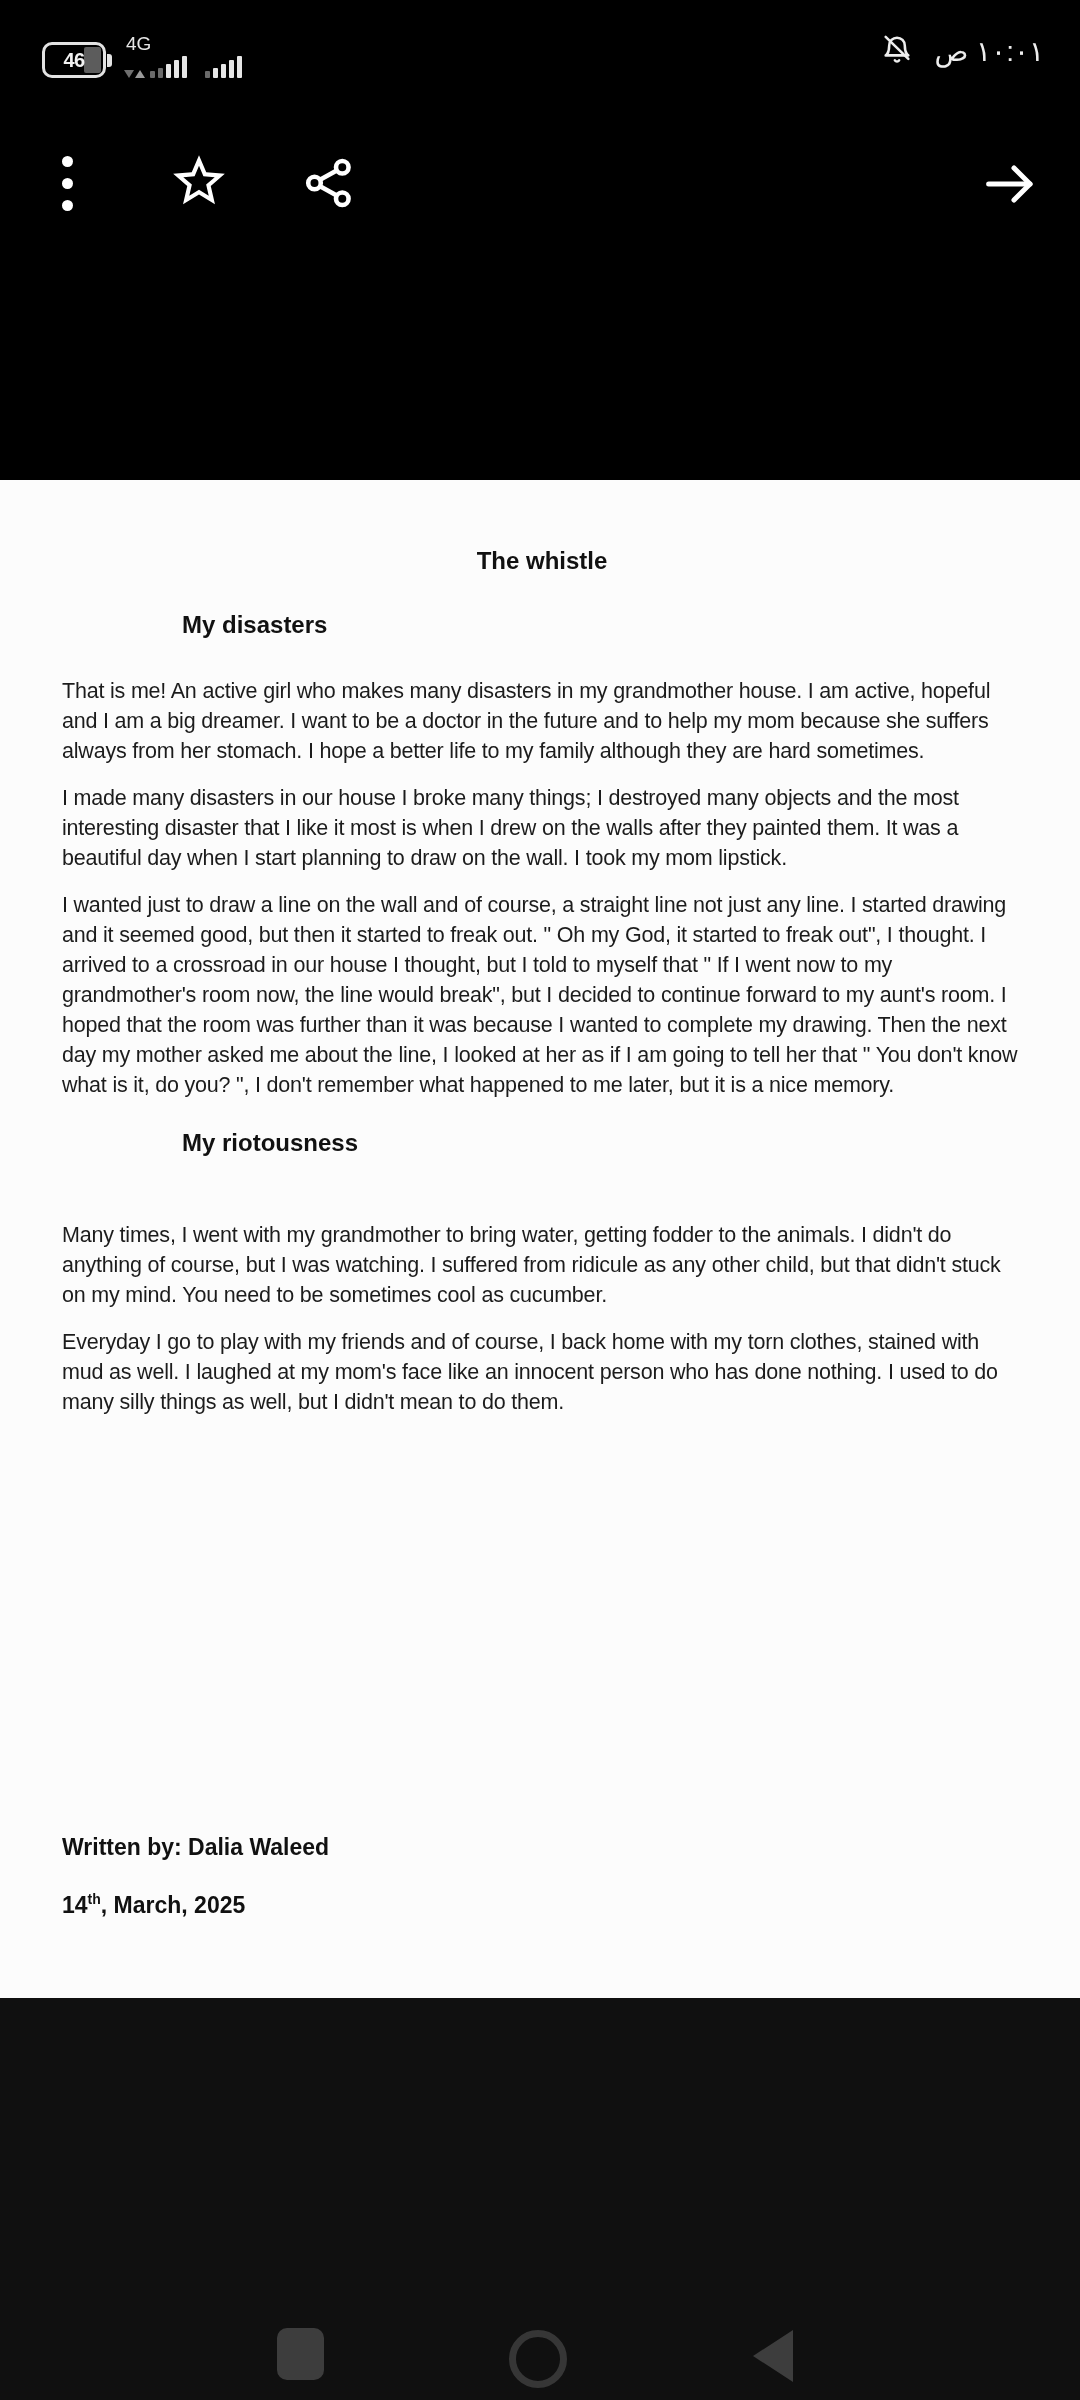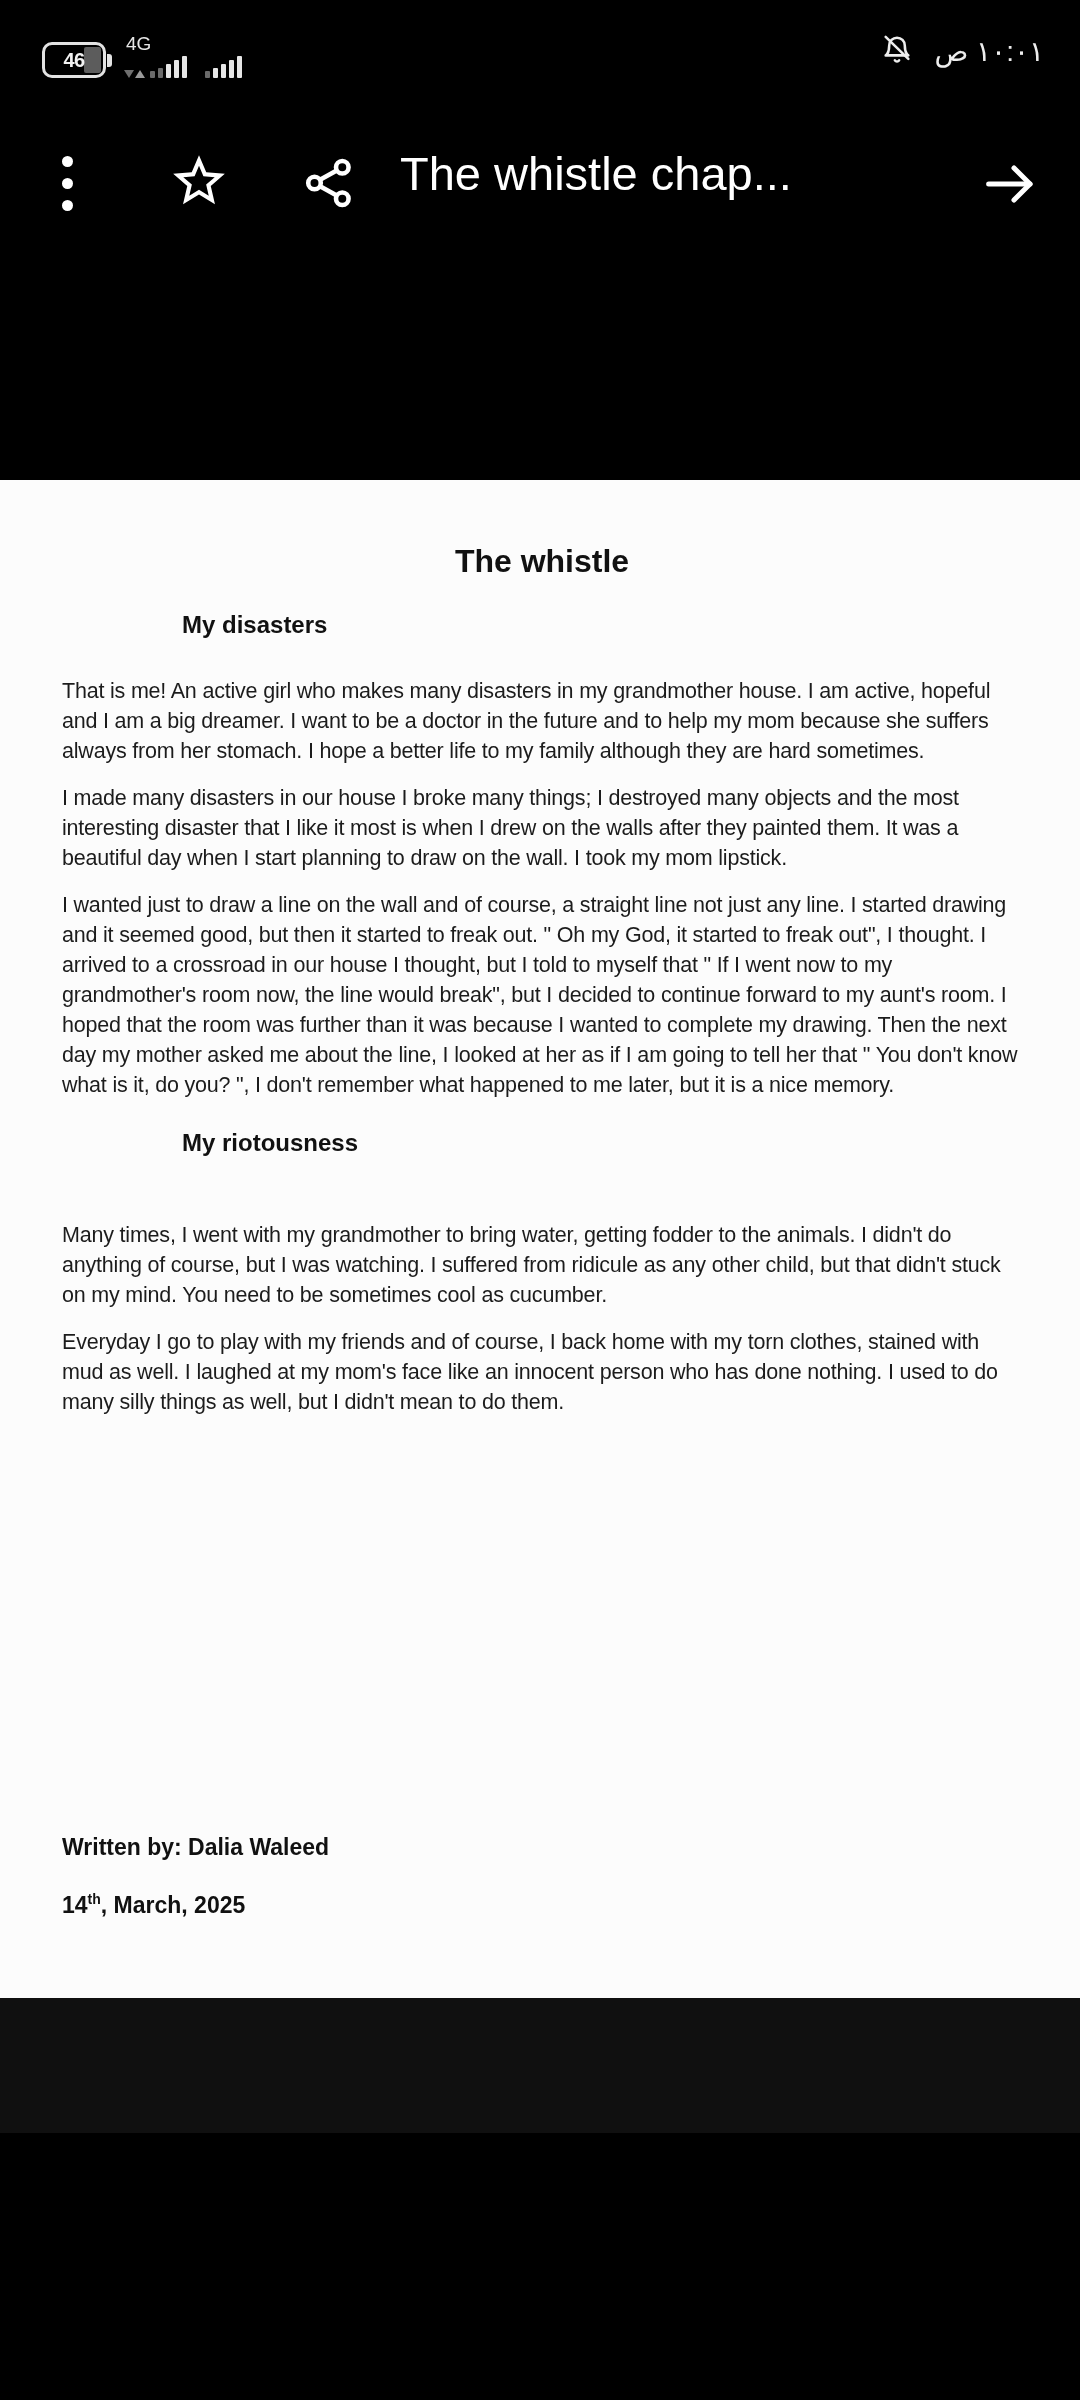--- a/index.html
+++ b/index.html
@@ -1,17 +1,17 @@
 <!DOCTYPE html>
 <html><head>
 <meta charset="utf-8">
 <style>
   html, body { margin:0; padding:0; background:#000; }
   .screen {
-    position:relative; width:1080px; height:2133px; background:#000;
+    position:relative; width:1080px; height:2400px; background:#000;
     overflow:hidden; font-family:"Liberation Sans", sans-serif;
   }
 
   
   .sb-left { position:absolute; left:42px; top:34px; display:flex; align-items:flex-end; gap:18px; }
   .battery { position:relative; width:58px; height:30px; border:3px solid #e3e3e3; border-radius:10px;
              display:flex; align-items:center; justify-content:center; }
   .battery-fill { position:absolute; right:2px; top:2px; bottom:2px; width:17px; background:#5c5c5c; border-radius:2px; }
   .battery-label { position:relative; z-index:1; color:#f2f2f2; font-size:20px; font-weight:bold; letter-spacing:-0.5px; }
   .battery-nub { position:absolute; right:-9px; top:9px; width:5px; height:13px; background:#e3e3e3; border-radius:0 3px 3px 0; }
@@ -35,21 +35,21 @@
   .tb-share { left:300px; top:154px; }
   .tb-title { position:absolute; left:400px; top:146px; color:#fff; font-size:47px; font-weight:400; white-space:nowrap; }
   .tb-arrow { left:978px; top:152px; }
 
   
   .doc {
     position:absolute; top:480px; left:0; width:1080px; height:1518px;
     background:#fcfcfc; color:#1c1c1c; box-sizing:border-box;
     padding:66px 58px 0 62px; font-size:21.5px; line-height:30px; letter-spacing:-0.2px;
   }
-  .doc-title { text-align:center; font-size:32px; font-weight:bold; color:#111; margin:0 0 34px 0; letter-spacing:0; }
+  .doc-title { text-align:center; font-size:24px; font-weight:bold; color:#111; margin:0 0 34px 0; letter-spacing:0; }
   .doc-h2 { font-size:24px; font-weight:bold; color:#111; margin:0 0 0 120px; letter-spacing:0; }
   .doc-h2.first { margin-bottom:36px; }
   .doc-h2.second { margin-top:28px; margin-bottom:62px; }
   .doc p { margin:0 0 17px 0; }
   .doc-footer { position:absolute; left:62px; top:1352px; font-weight:bold; color:#111; font-size:23px; letter-spacing:0; }
   .doc-footer .date-line { margin-top:22px; }
   .doc-footer sup { font-size:14px;text-align:right; }
 
   
   .bottom { position:absolute; top:1998px; left:0; width:1080px; height:402px; background:#101010; }
@@ -125,21 +125,20 @@
   <span class="tb-icon tb-share">
     <svg width="58" height="58" viewBox="0 0 24 24" fill="none" stroke="#fff" stroke-width="1.9">
       <circle cx="17.5" cy="5.5" r="2.6"></circle>
       <circle cx="6" cy="12" r="2.6"></circle>
       <circle cx="17.5" cy="18.5" r="2.6"></circle>
       <line x1="8.3" y1="10.7" x2="15.2" y2="6.8"></line>
       <line x1="8.3" y1="13.3" x2="15.2" y2="17.2"></line>
     </svg>
   </span>
 
-  <span class="tb-title">The whistle chap...</span>
 
   <span class="tb-icon tb-arrow">
     <svg width="64" height="64" viewBox="0 0 24 24" fill="none" stroke="#fff" stroke-width="1.9" stroke-linecap="round" stroke-linejoin="round">
       <line x1="4" y1="12" x2="19.5" y2="12"></line>
       <polyline points="13.5,6 19.5,12 13.5,18"></polyline>
     </svg>
   </span>
 
   <div class="doc">
     <div class="doc-title">The whistle</div>

